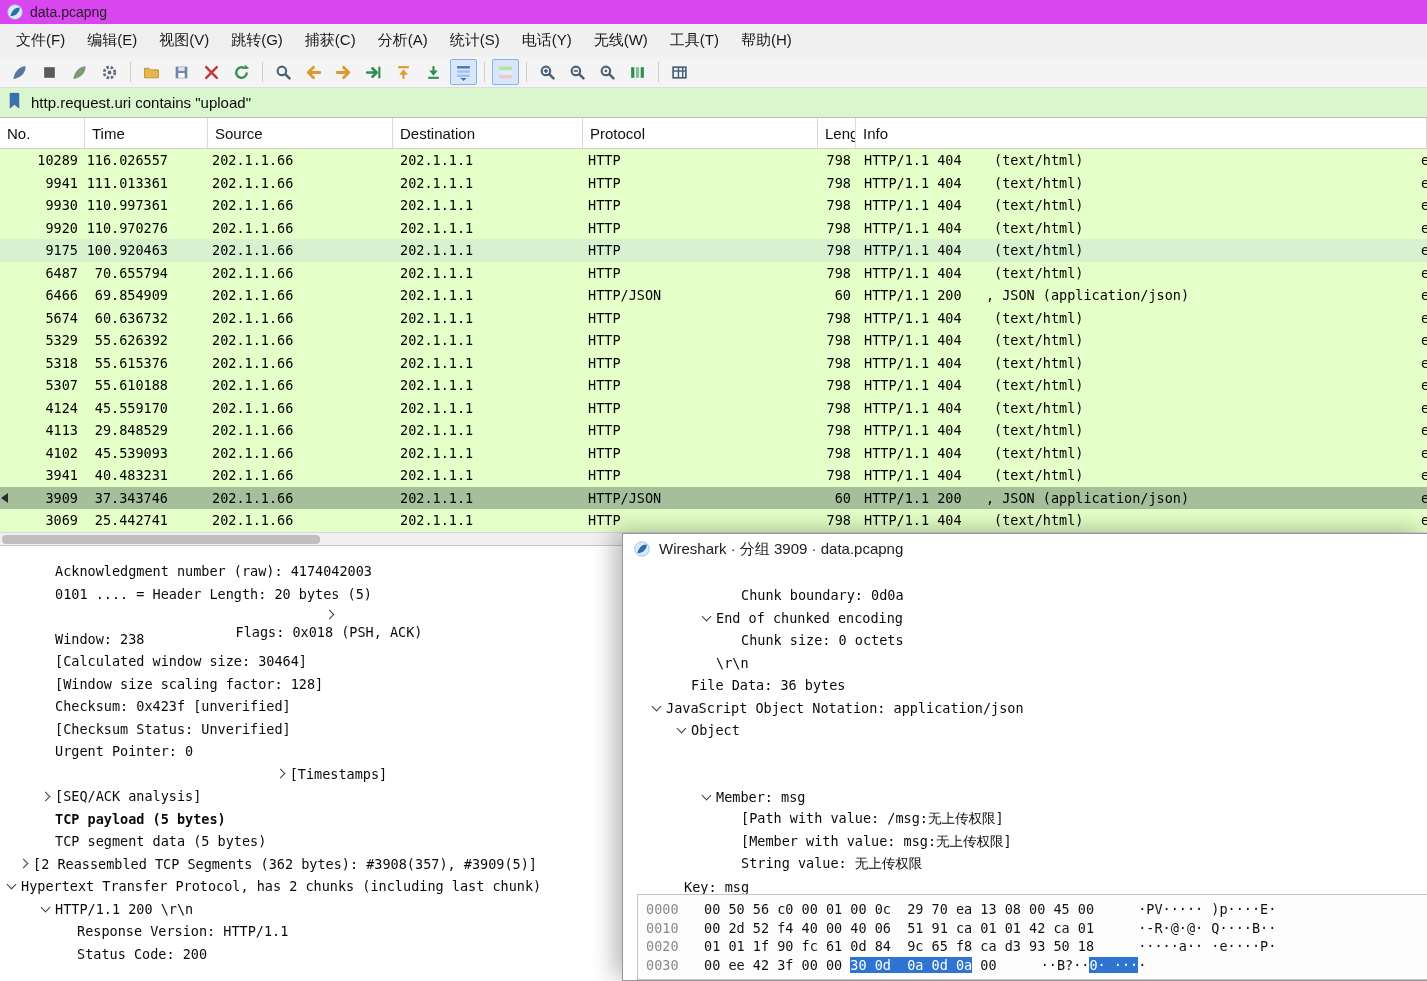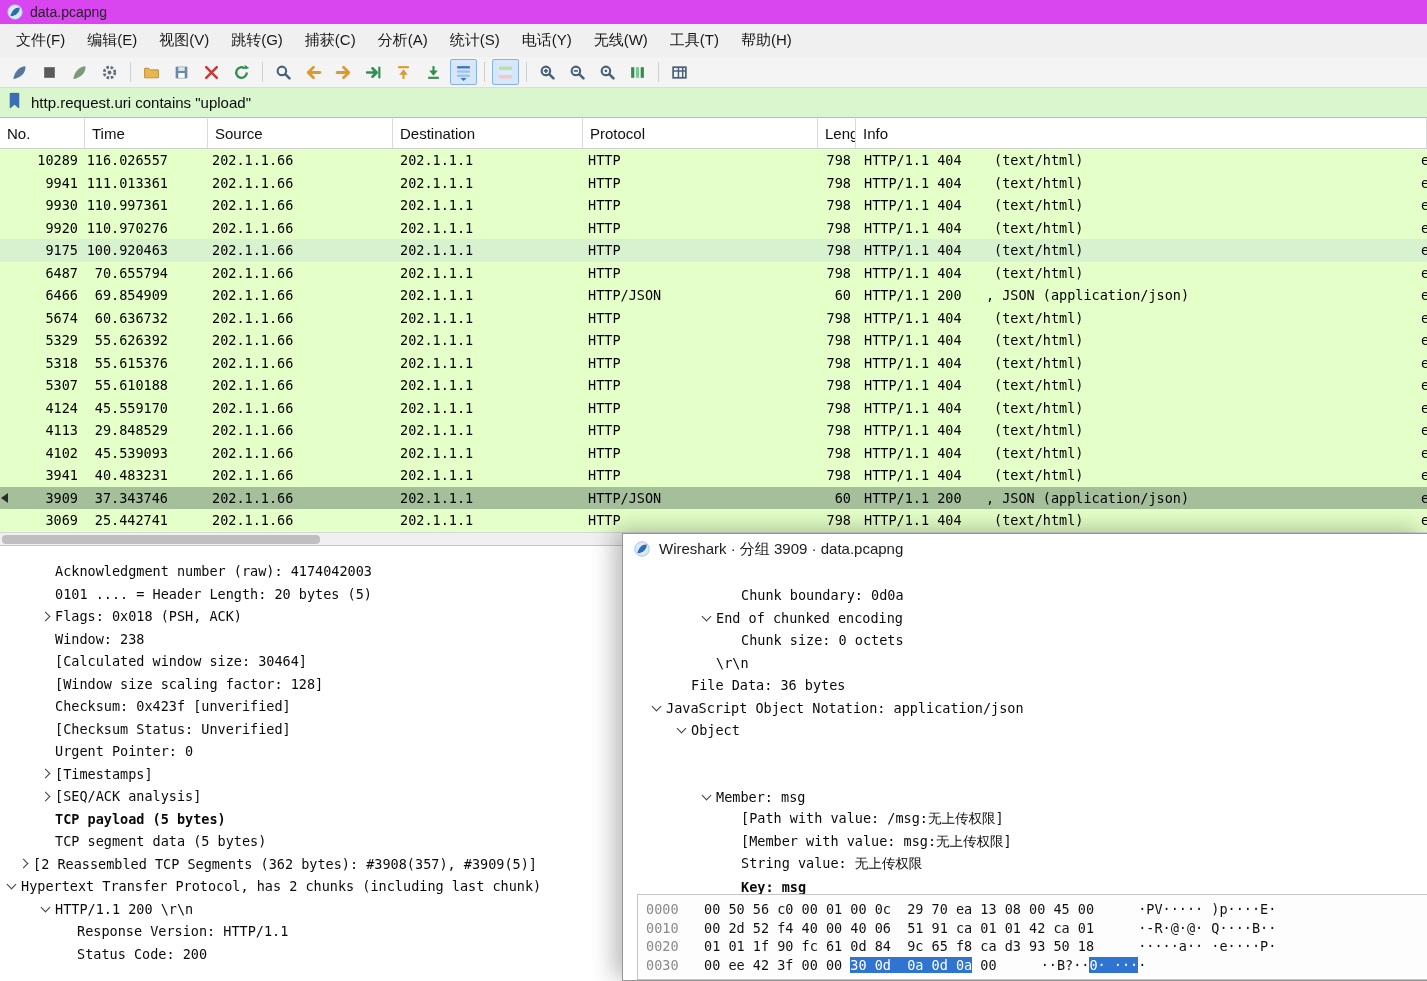--- a/index.html
+++ b/index.html
@@ -335,28 +335,28 @@
       </div>
   </div>
 
   <div class="hscroll">
     <div class="hthumb"></div>
   </div>
 
   <div class="detail">
       <div class="dline" style="padding-left: 36px;"><span class="chev none"></span><span>Acknowledgment number (raw): 4174042003</span></div>
       <div class="dline" style="padding-left: 36px;"><span class="chev none"></span><span>0101 .... = Header Length: 20 bytes (5)</span></div>
-      <div class="dline" style="padding-left: 36px;"><span class="chev right"><i></i></span><span>Flags: 0x018 (PSH, ACK)</span></div>
+      <div class="dline" style="padding-left: 36px; flex-direction: column;"><span class="chev right"><i></i></span><span>Flags: 0x018 (PSH, ACK)</span></div>
       <div class="dline" style="padding-left: 36px;"><span class="chev none"></span><span>Window: 238</span></div>
       <div class="dline" style="padding-left: 36px;"><span class="chev none"></span><span>[Calculated window size: 30464]</span></div>
       <div class="dline" style="padding-left: 36px;"><span class="chev none"></span><span>[Window size scaling factor: 128]</span></div>
       <div class="dline" style="padding-left: 36px;"><span class="chev none"></span><span>Checksum: 0x423f [unverified]</span></div>
       <div class="dline" style="padding-left: 36px;"><span class="chev none"></span><span>[Checksum Status: Unverified]</span></div>
       <div class="dline" style="padding-left: 36px;"><span class="chev none"></span><span>Urgent Pointer: 0</span></div>
-      <div class="dline" style="padding-left: 36px;"><span class="chev right"><i></i></span><span>[Timestamps]</span></div>
+      <div class="dline" style="padding-left: 36px; justify-content: center;"><span class="chev right"><i></i></span><span>[Timestamps]</span></div>
       <div class="dline" style="padding-left: 36px;"><span class="chev right"><i></i></span><span>[SEQ/ACK analysis]</span></div>
       <div class="dline" style="padding-left: 36px; font-weight: bold;"><span class="chev none"></span><span>TCP payload (5 bytes)</span></div>
       <div class="dline" style="padding-left: 36px;"><span class="chev none"></span><span>TCP segment data (5 bytes)</span></div>
       <div class="dline" style="padding-left: 14px;"><span class="chev right"><i></i></span><span>[2 Reassembled TCP Segments (362 bytes): #3908(357), #3909(5)]</span></div>
       <div class="dline" style="padding-left: 2px;"><span class="chev down"><i></i></span><span>Hypertext Transfer Protocol, has 2 chunks (including last chunk)</span></div>
       <div class="dline" style="padding-left: 36px;"><span class="chev down"><i></i></span><span>HTTP/1.1 200 \r\n</span></div>
       <div class="dline" style="padding-left: 58px;"><span class="chev none"></span><span>Response Version: HTTP/1.1</span></div>
       <div class="dline" style="padding-left: 58px;"><span class="chev none"></span><span>Status Code: 200</span></div>
     </div>
 
@@ -375,21 +375,21 @@
         <div class="tline" style="padding-left: 74px;"><span class="chev down"><i></i></span><span>End of chunked encoding</span></div>
         <div class="tline" style="padding-left: 99px;"><span class="chev none"></span><span>Chunk size: 0 octets</span></div>
         <div class="tline" style="padding-left: 74px;"><span class="chev none"></span><span>\r\n</span></div>
         <div class="tline" style="padding-left: 49px;"><span class="chev none"></span><span>File Data: 36 bytes</span></div>
         <div class="tline" style="padding-left: 24px;"><span class="chev down"><i></i></span><span>JavaScript Object Notation: application/json</span></div>
         <div class="tline" style="padding-left: 49px;"><span class="chev down"><i></i></span><span>Object</span></div>
         <div class="tline" style="padding-left: 74px; margin-top: 44px;"><span class="chev down"><i></i></span><span>Member: msg</span></div>
         <div class="tline" style="padding-left: 99px;"><span class="chev none"></span><span>[Path with value: /msg:无上传权限]</span></div>
         <div class="tline" style="padding-left: 99px;"><span class="chev none"></span><span>[Member with value: msg:无上传权限]</span></div>
         <div class="tline" style="padding-left: 99px;"><span class="chev none"></span><span>String value: 无上传权限</span></div>
-        <div class="tline" style="padding-left: 99px; font-weight: bold;"><span class="chev none"></span><span>Key: msg</span></div>
+        <div class="tline" style="padding-left: 42px;"><span class="chev none"></span><span>Key: msg</span></div>
         <div class="tline" style="padding-left: 99px;"><span class="chev none"></span><span>[Path: /msg]</span></div>
         <div class="tline" style="padding-left: 74px;"><span class="chev down"><i></i></span><span>Member: code</span></div>
       </div>
     <div class="phex">
         <div class="hexrow"><span class="hoff">0000</span><span class="hbytes"><span class="">00 50 56 c0 00 01 00 0c  29 70 ea 13 08 00 45 00</span></span><span class="hascii"><span class="">·PV····· )p····E·</span></span></div>
         <div class="hexrow"><span class="hoff">0010</span><span class="hbytes"><span class="">00 2d 52 f4 40 00 40 06  51 91 ca 01 01 42 ca 01</span></span><span class="hascii"><span class="">·-R·@·@· Q····B··</span></span></div>
         <div class="hexrow"><span class="hoff">0020</span><span class="hbytes"><span class="">01 01 1f 90 fc 61 0d 84  9c 65 f8 ca d3 93 50 18</span></span><span class="hascii"><span class="">·····a·· ·e····P·</span></span></div>
         <div class="hexrow"><span class="hoff">0030</span><span class="hbytes"><span class="">00 ee 42 3f 00 00 </span><span class="hl">30 0d  0a 0d 0a</span><span class=""> 00</span></span><span class="hascii"><span class="">··B?··</span><span class="hl">0· ···</span><span class="">·</span></span></div>
       </div>
   </div>

